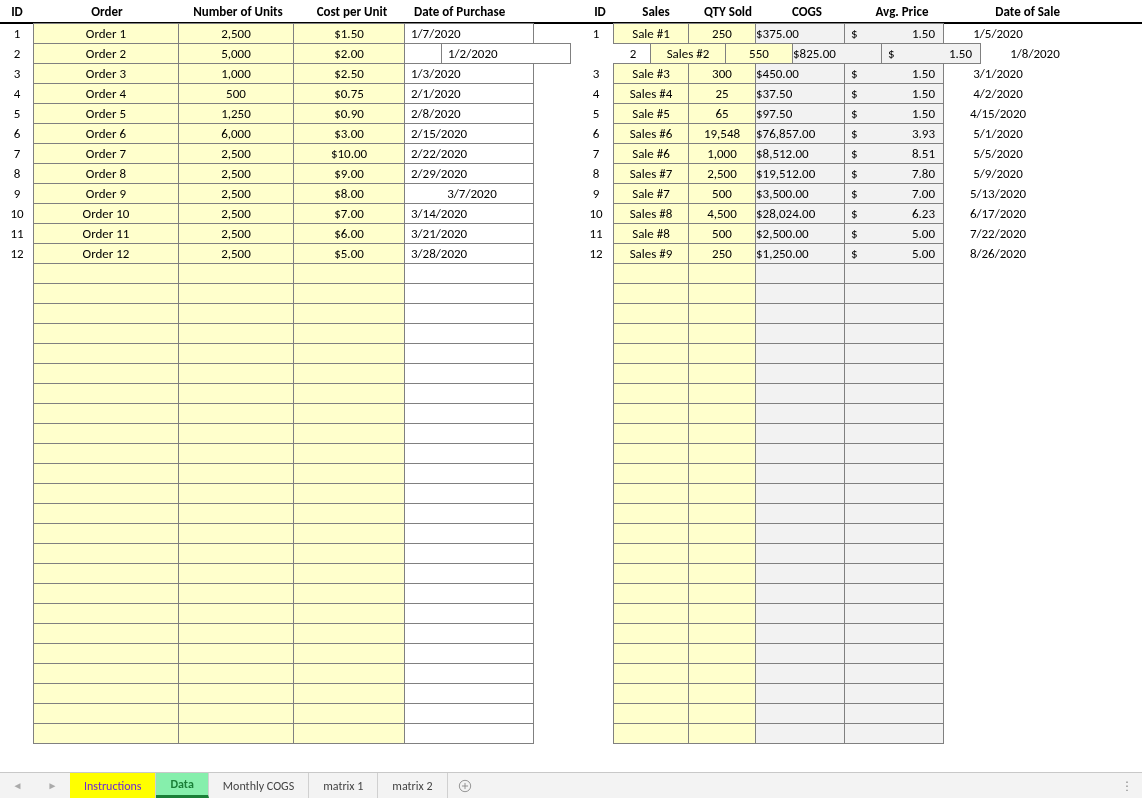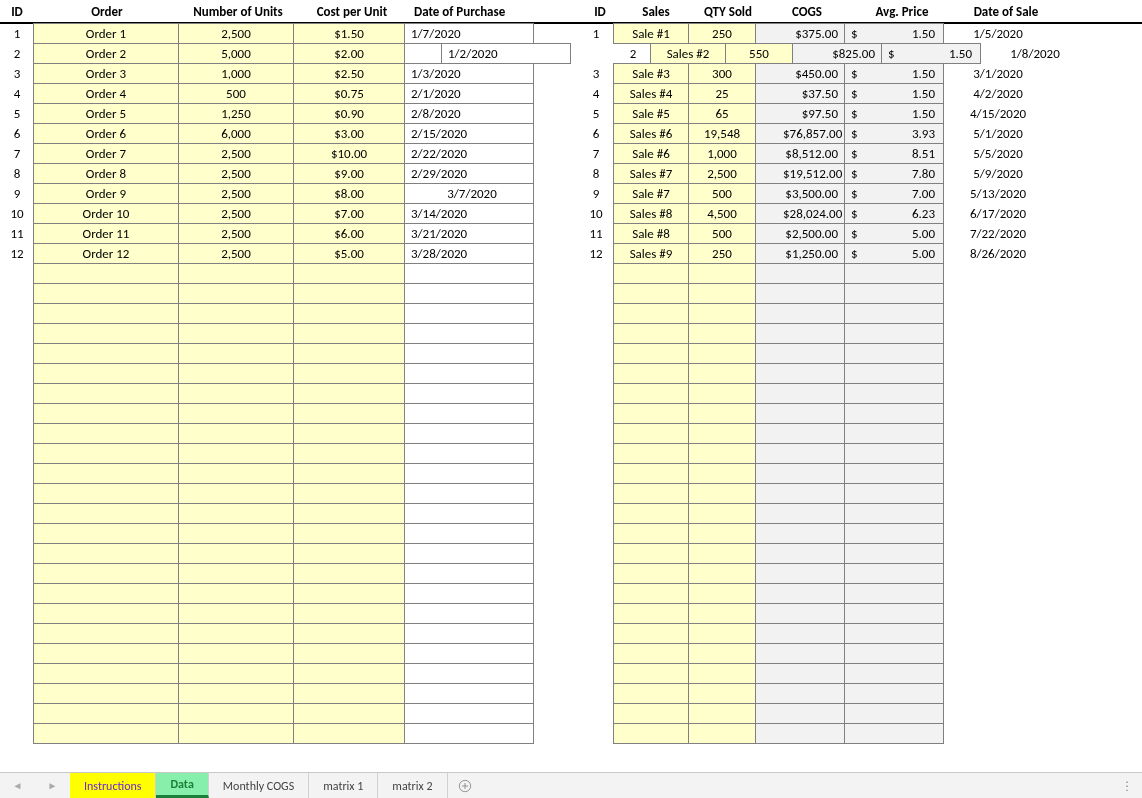--- a/index.html
+++ b/index.html
@@ -53,26 +53,26 @@
   .hdr .col-id { border-bottom: 0; }
   .col-id { width: 34px; text-align: center; }
   .col-order { width: 146px; text-align: center; }
   .col-units { width: 116px; text-align: center; }
   .col-cost  { width: 112px; text-align: center; }
   .col-date1 { width: 130px; padding-left: 6px; }
   .gap1 { width: 44px; }
   .col-id2 { width: 36px; text-align: center; }
   .col-sales { width: 76px; text-align: center; }
   .col-qty { width: 68px; text-align: center; }
-  .col-cogs { width: 90px; text-align: right; padding-right: 6px; padding-left: 27px; }
+  .col-cogs { width: 90px; text-align: left; padding-right: 6px; }
   .col-avg { width: 100px; text-align: right; padding-right: 8px; position: relative; }
   .col-date2 { width: 108px; text-align: center; }
   .hdr .col-cogs, .hdr .col-avg { text-align: center; padding: 0; }
   .hdr .col-date1 { text-align: left; }
-  .hdr .col-date2 { text-align: center; }
+  .hdr .col-date2 { text-align: right; }
 
   .cell-y { background: #ffffcc; border: 1px solid #808080; }
   .cell-g { background: #f2f2f2; border: 1px solid #808080; }
   .cell-o { border: 1px solid #808080; }
   .grid-row .cell-y, .grid-row .cell-g, .grid-row .cell-o { margin-top:-1px; margin-left:-1px; }
 
   .avg-dollar {
     position: absolute; left: 6px; top: 0;
   }
 

